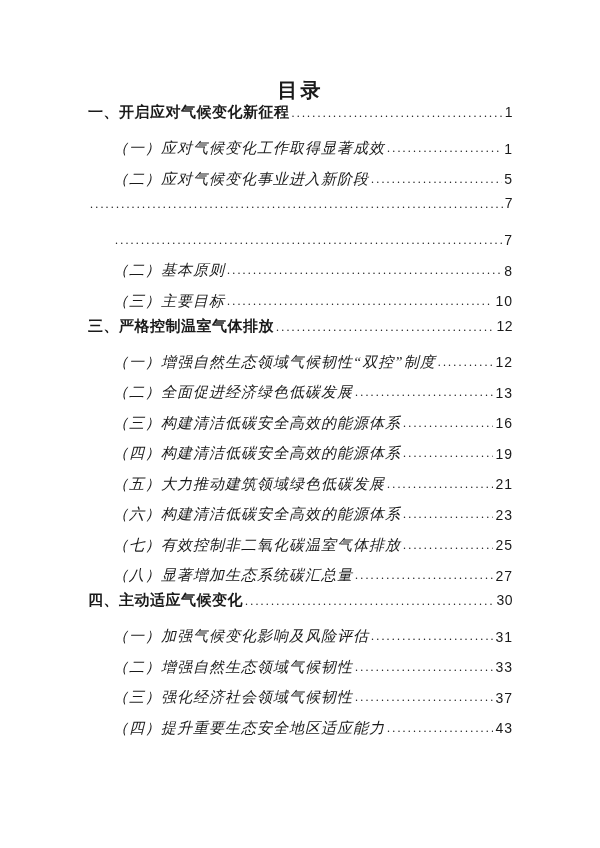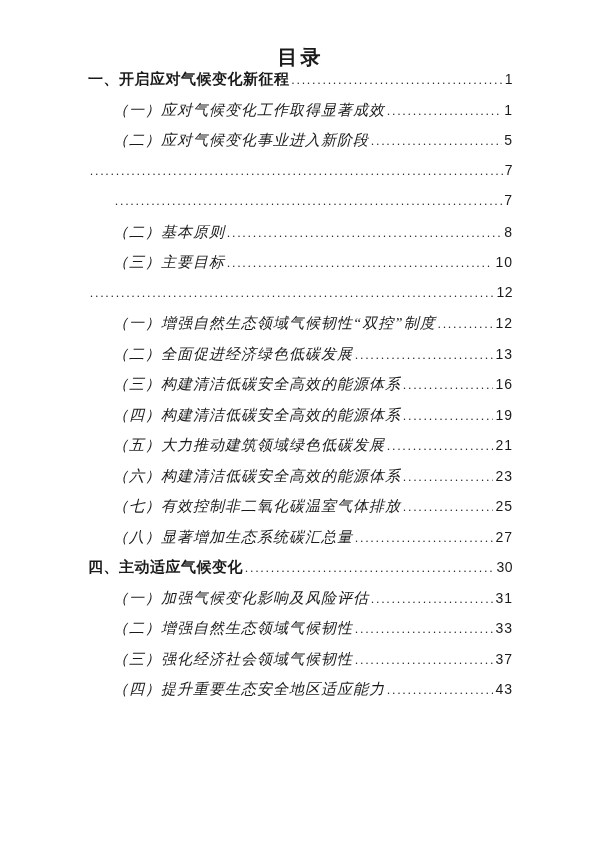--- a/index.html
+++ b/index.html
@@ -7,21 +7,21 @@
     padding: 0;
     background: #ffffff;
   }
   .page {
     position: relative;
     width: 600px;
     height: 832px;
     margin: 0 auto;
     background: #ffffff;
     box-sizing: border-box;
-    padding: 44px 87px 0 88px;
+    padding: 77px 87px 0 88px;
     color: #1a1a1a;
     overflow: hidden;
   }
   .doc-title {
     text-align: center;
     font-family: "Liberation Sans", sans-serif;
     font-weight: bold;
     font-size: 20px;
     letter-spacing: 3px;
     line-height: 26px;
@@ -38,20 +38,21 @@
     font-weight: bold;
     font-size: 15px;
     letter-spacing: 0.5px;
   }
   .toc-row.l2 {
     font-family: "Liberation Serif", serif;
     font-style: italic;
     font-size: 15px;
     letter-spacing: 1px;
     margin-left: 25px;
+    align-items: center;
   }
   .toc-label {
     white-space: nowrap;
   }
   .toc-dots {
     flex: 1;
     overflow: hidden;
     white-space: nowrap;
     font-family: "Liberation Serif", serif;
     font-style: normal;
@@ -103,20 +104,21 @@
         <span class="toc-label">（二）基本原则</span>
         <span class="toc-dots">................................................................................................................................................................</span>
         <span class="toc-page">8</span>
       </div>
       <div class="toc-row l2">
         <span class="toc-label">（三）主要目标</span>
         <span class="toc-dots">................................................................................................................................................................</span>
         <span class="toc-page">10</span>
       </div>
       <div class="toc-row l1">
+        <span class="toc-label">三、严格控制温室气体排放</span>
         <span class="toc-dots">................................................................................................................................................................</span>
         <span class="toc-page">12</span>
       </div>
       <div class="toc-row l2">
         <span class="toc-label">（一）增强自然生态领域气候韧性“双控”制度</span>
         <span class="toc-dots">................................................................................................................................................................</span>
         <span class="toc-page">12</span>
       </div>
       <div class="toc-row l2">
         <span class="toc-label">（二）全面促进经济绿色低碳发展</span>

